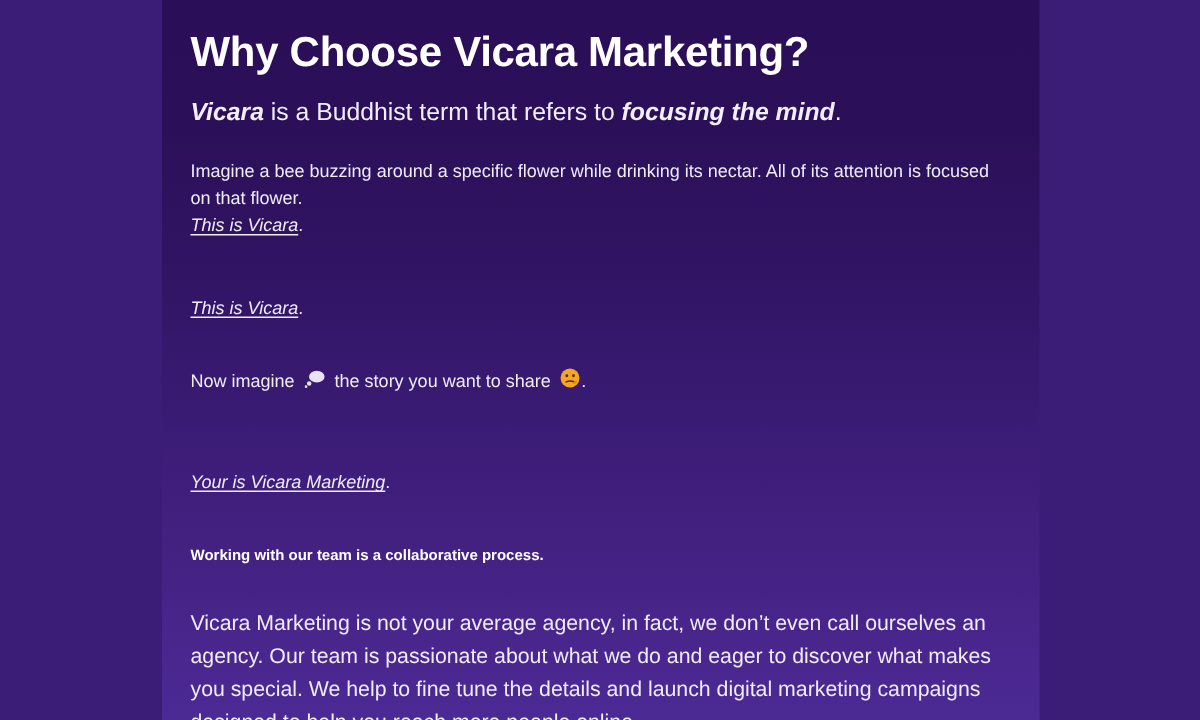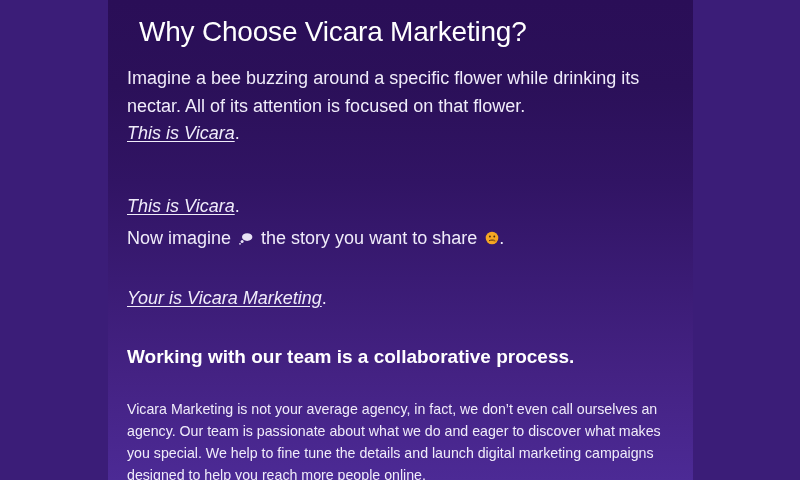--- a/index.html
+++ b/index.html
@@ -32,54 +32,54 @@
         #311464 38%,
         #3a1b74 58%,
         #442283 78%,
         #4c2a95 100%);
     box-sizing: border-box;
     padding: 0 19px;
     color: #ffffff;
   }
   .title {
     font-size: 28px;
-    font-weight: normal;
+    font-weight: bold;
     line-height: 1.12;
     letter-spacing: -0.2px;
-    margin: 12px;
-    padding-top: 4px;
+    margin: 0;
+    padding-top: 19px;
     color: #ffffff;
   }
   .subtitle {
     font-size: 16.5px;
     line-height: 1.35;
     margin: 14px 0 0 0;
     color: #f2eefb;
   }
   .subtitle .em-bi {
     font-weight: bold;
     font-style: italic;
   }
   .para {
-    font-size: 18px;
+    font-size: 12px;
     line-height: 1.52;
     margin: 18px 0 0 0;
     color: #f0ecfa;
   }
   .para.tight {
-    margin-top: 5px;
+    margin-top: 31px;
   }
   .tagline {
     font-weight: normal;
     font-style: italic;
     text-decoration: underline;
     text-underline-offset: 2px;
   }
   .section-heading {
-    font-size: 19px;
+    font-size: 10px;
     font-weight: bold;
     line-height: 1.3;
     margin: 33px 0 0 0;
     color: #ffffff;
   }
   .closing {
     font-size: 14.2px;
     line-height: 1.55;
     margin: 28px 0 0 0;
     color: #f0ecfa;
@@ -95,20 +95,23 @@
   .nbsp-gap { display: inline-block; width: 3px; }
 </style>
 </head>
 <body>
 
 <div class="page">
   <div class="content-panel">
 
     <h1 class="title">Why Choose Vicara Marketing?</h1>
 
+    <p class="subtitle">
+      <span class="em-bi">Vicara</span><span> is a Buddhist term that refers to </span><span class="em-bi">focusing the mind</span><span>.</span>
+    </p>
 
     <p class="para">
       <span>Imagine a bee buzzing around a specific flower while drinking its nectar. All of its attention is focused on that flower.</span><br>
       <span class="tagline">This is Vicara</span><span>.</span>
     </p>
 
     <p class="para">
       <br>
       <span class="tagline">This is Vicara</span><span>.</span>
     </p>

